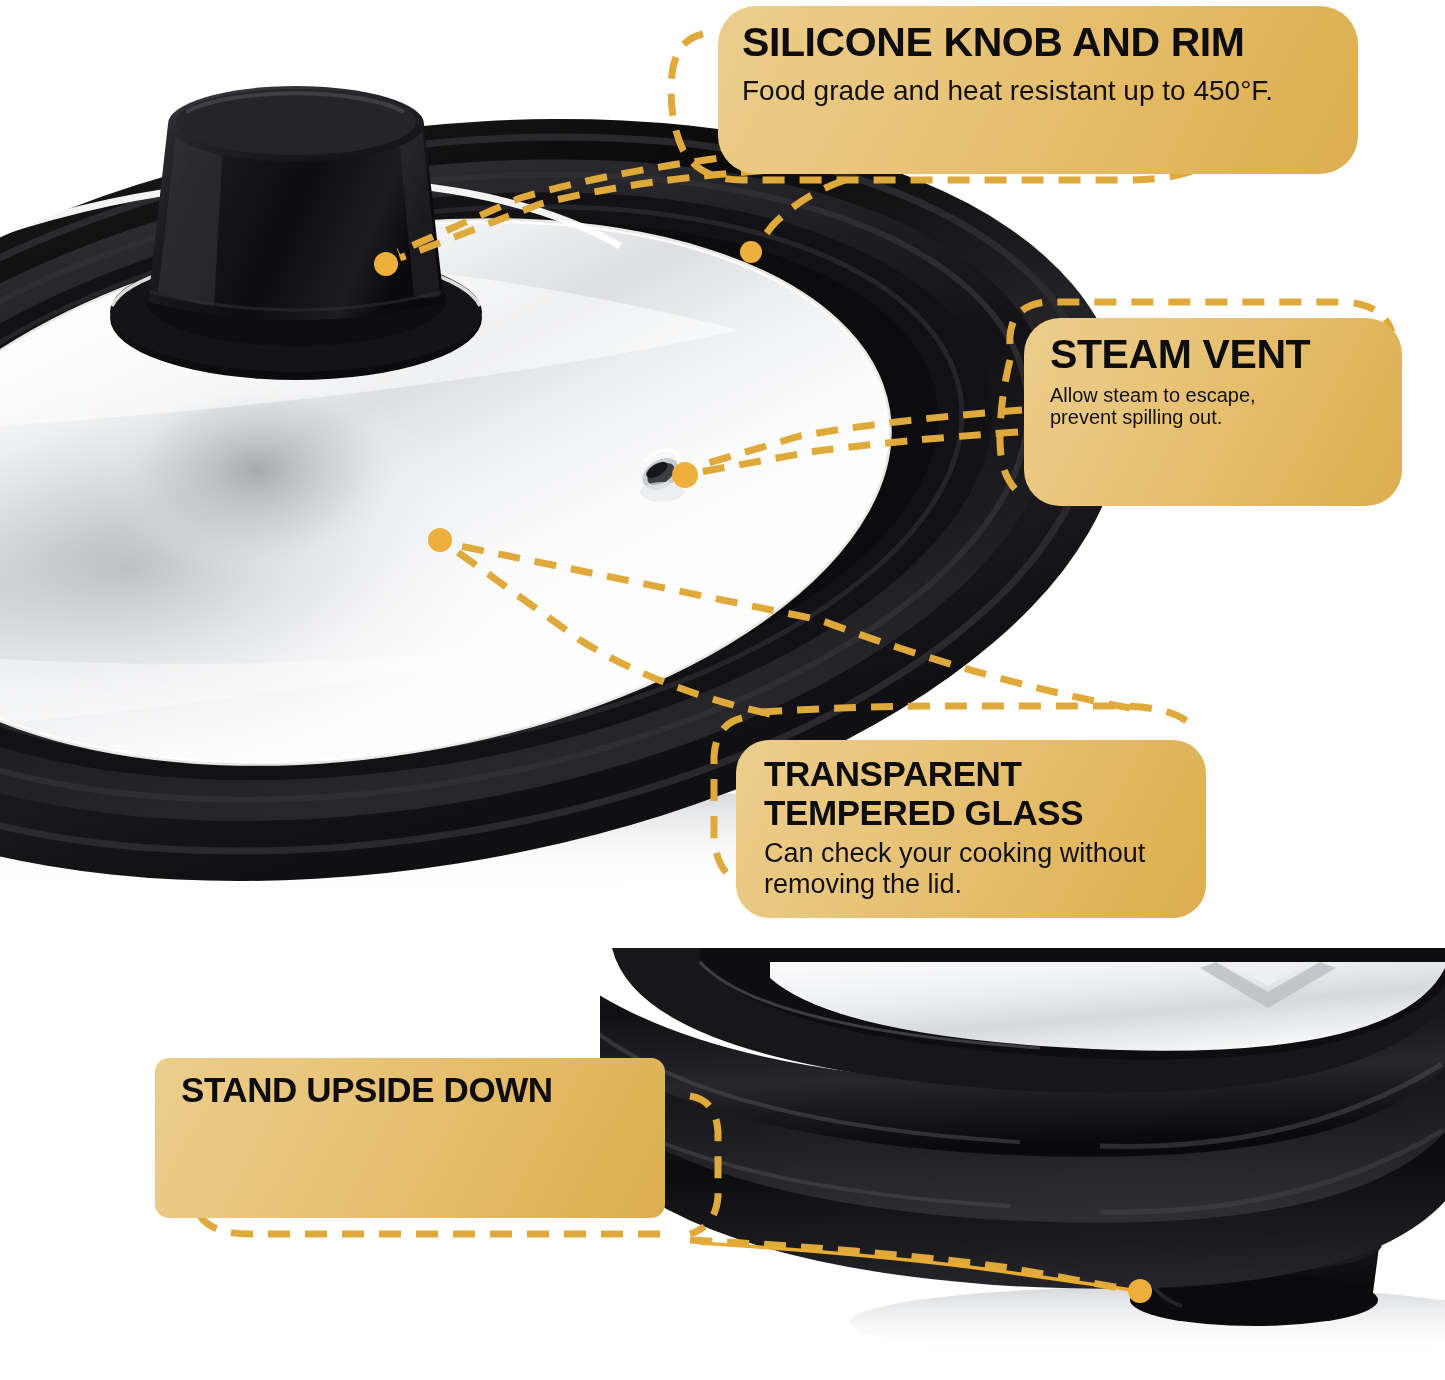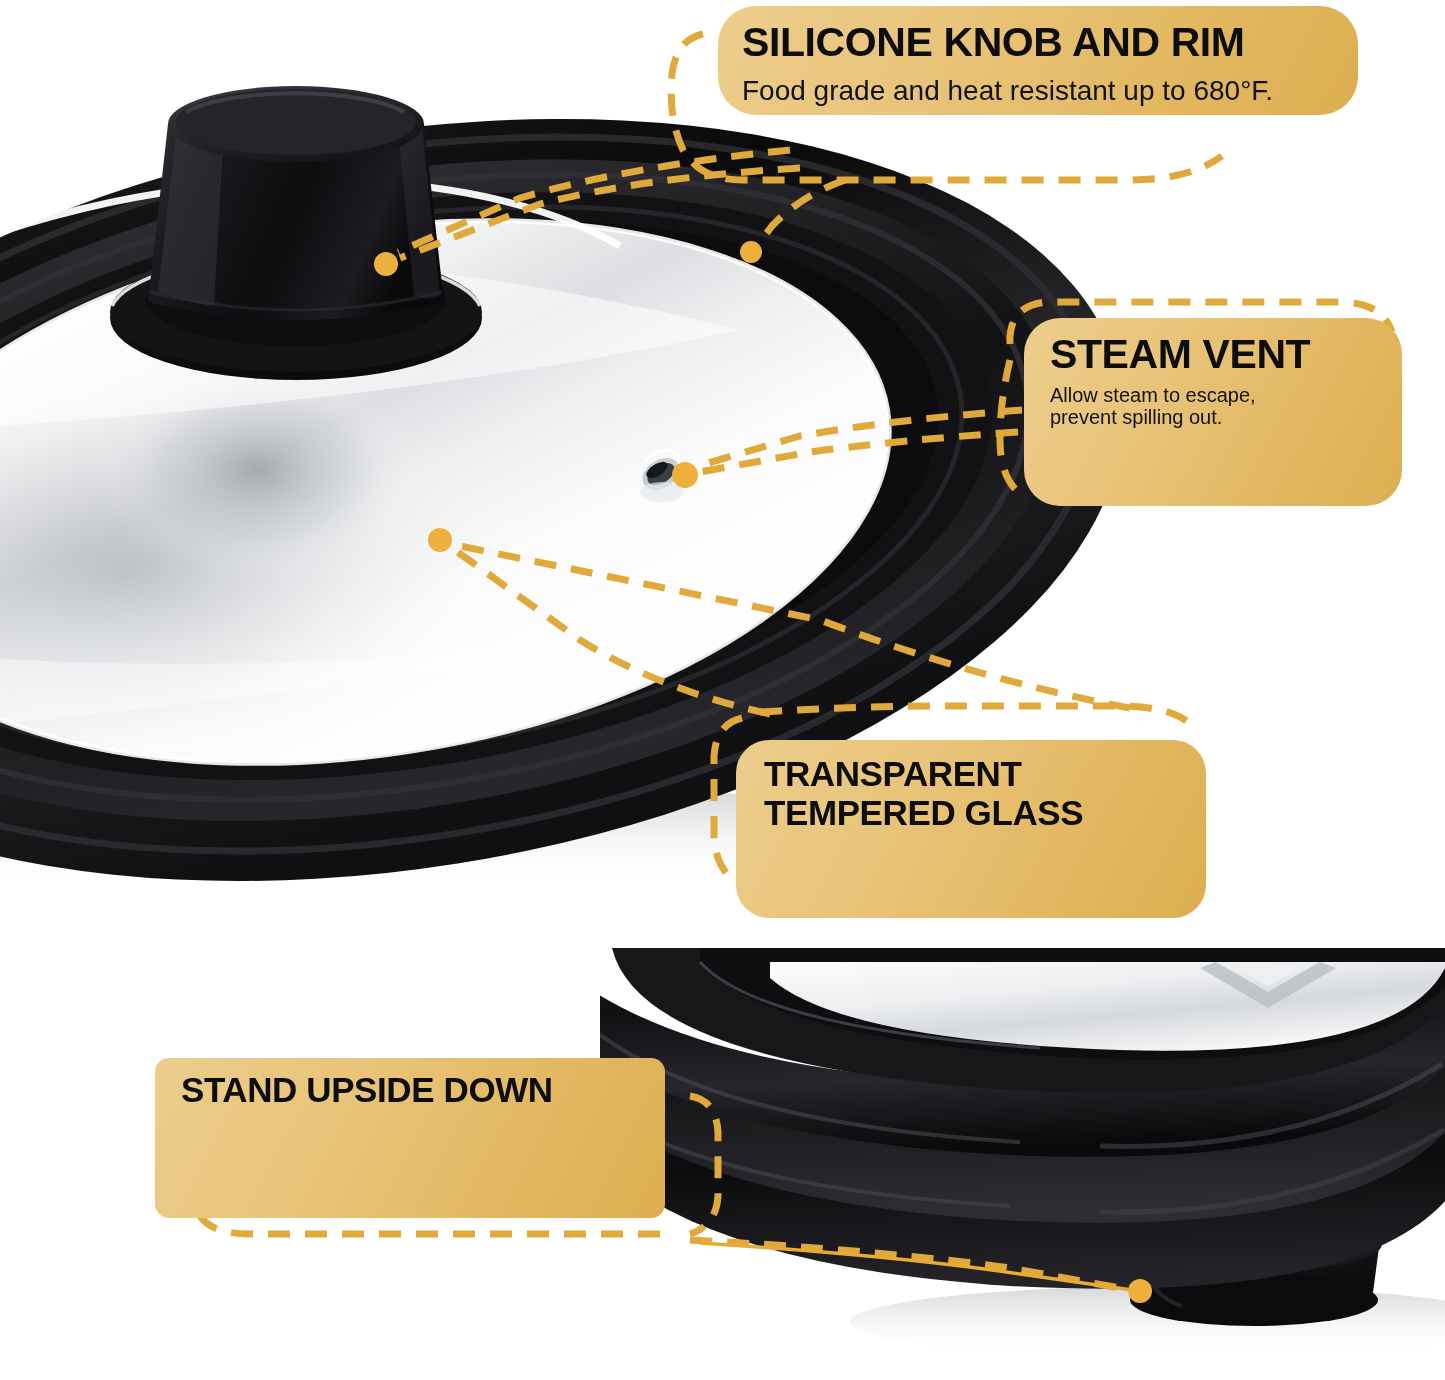--- a/index.html
+++ b/index.html
@@ -46,21 +46,21 @@
   .bubble .b-sub {
     font-family: "Liberation Sans", sans-serif;
     font-weight: normal;
     color: #111111;
     line-height: 1.13;
     white-space: pre-line;
   }
 
   
   #bubble-knob-rim {
-    left: 718px; top: 6px; width: 640px; height: 109px;
+    left: 718px; top: 6px; width: 640px; height: 168px;
     border-radius: 38px;
     padding: 16px 20px 0 24px;
   }
   #bubble-knob-rim .b-title { font-size: 41px; }
   #bubble-knob-rim .b-sub   { font-size: 28px; margin-top: 11px; }
 
   
   #bubble-steam-vent {
     left: 1024px; top: 318px; width: 378px; height: 188px;
     border-radius: 36px;
@@ -326,32 +326,34 @@
       <path d="M 690 1096 Q 716 1100 718 1132 L 718 1196 Q 716 1226 690 1234"></path>
       <path d="M 660 1234 L 250 1234 Q 208 1234 198 1212"></path>
       <path d="M 690 1240 Q 880 1250 1010 1268 L 1120 1288"></path>
     </g>
 
     <path d="M 700 1243 Q 900 1256 1020 1274 L 1132 1290" fill="none" stroke="#e8ab33" stroke-width="3.5" stroke-linecap="round"></path>
   </svg>
 
   <div class="bubble" id="bubble-knob-rim">
     <div class="b-title">SILICONE KNOB AND RIM</div>
-    <div class="b-sub">Food grade and heat resistant up to 680°F.</div>
+    <div class="b-sub">Food grade and heat resistant up to 450°F.</div>
   </div>
 
   <div class="bubble" id="bubble-steam-vent">
     <div class="b-title">STEAM VENT</div>
     <div class="b-sub">Allow steam to escape,
 prevent spilling out.</div>
   </div>
 
   <div class="bubble" id="bubble-glass">
     <div class="b-title">TRANSPARENT
 TEMPERED GLASS</div>
+    <div class="b-sub">Can check your cooking without
+removing the lid.</div>
   </div>
 
   <div class="bubble" id="bubble-stand">
     <div class="b-title">STAND UPSIDE DOWN</div>
   </div>
 
   <div id="markers">
       <div class="dot" style="left: 374px; top: 252px; width: 24px; height: 24px; background: rgb(237, 176, 60);"></div>
       <div class="dot" style="left: 740px; top: 241px; width: 22px; height: 22px; background: rgb(237, 176, 60);"></div>
       <div class="dot" style="left: 672px; top: 462px; width: 26px; height: 26px; background: rgb(237, 176, 60);"></div>

